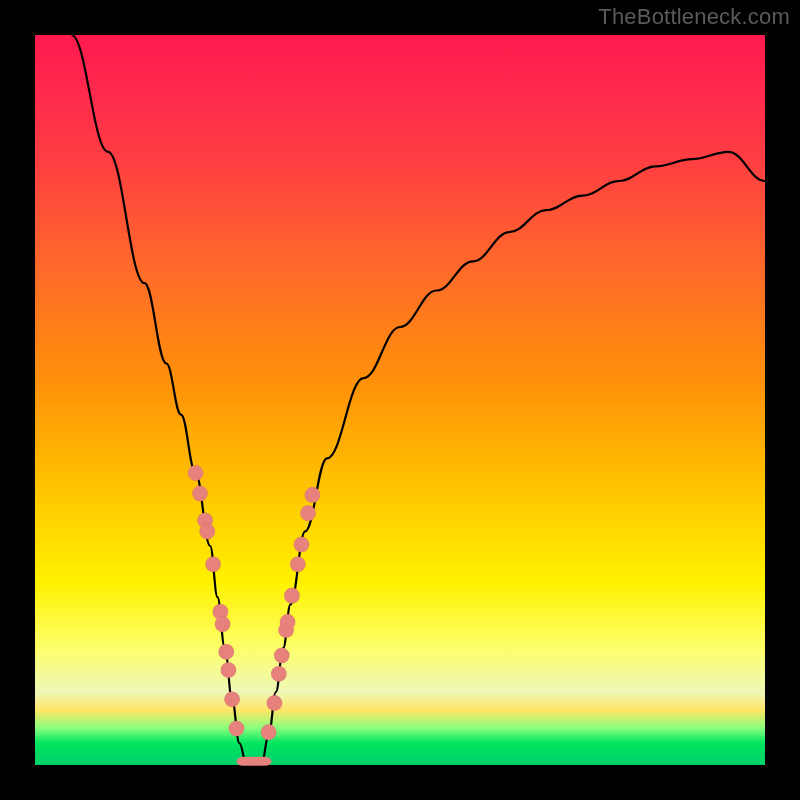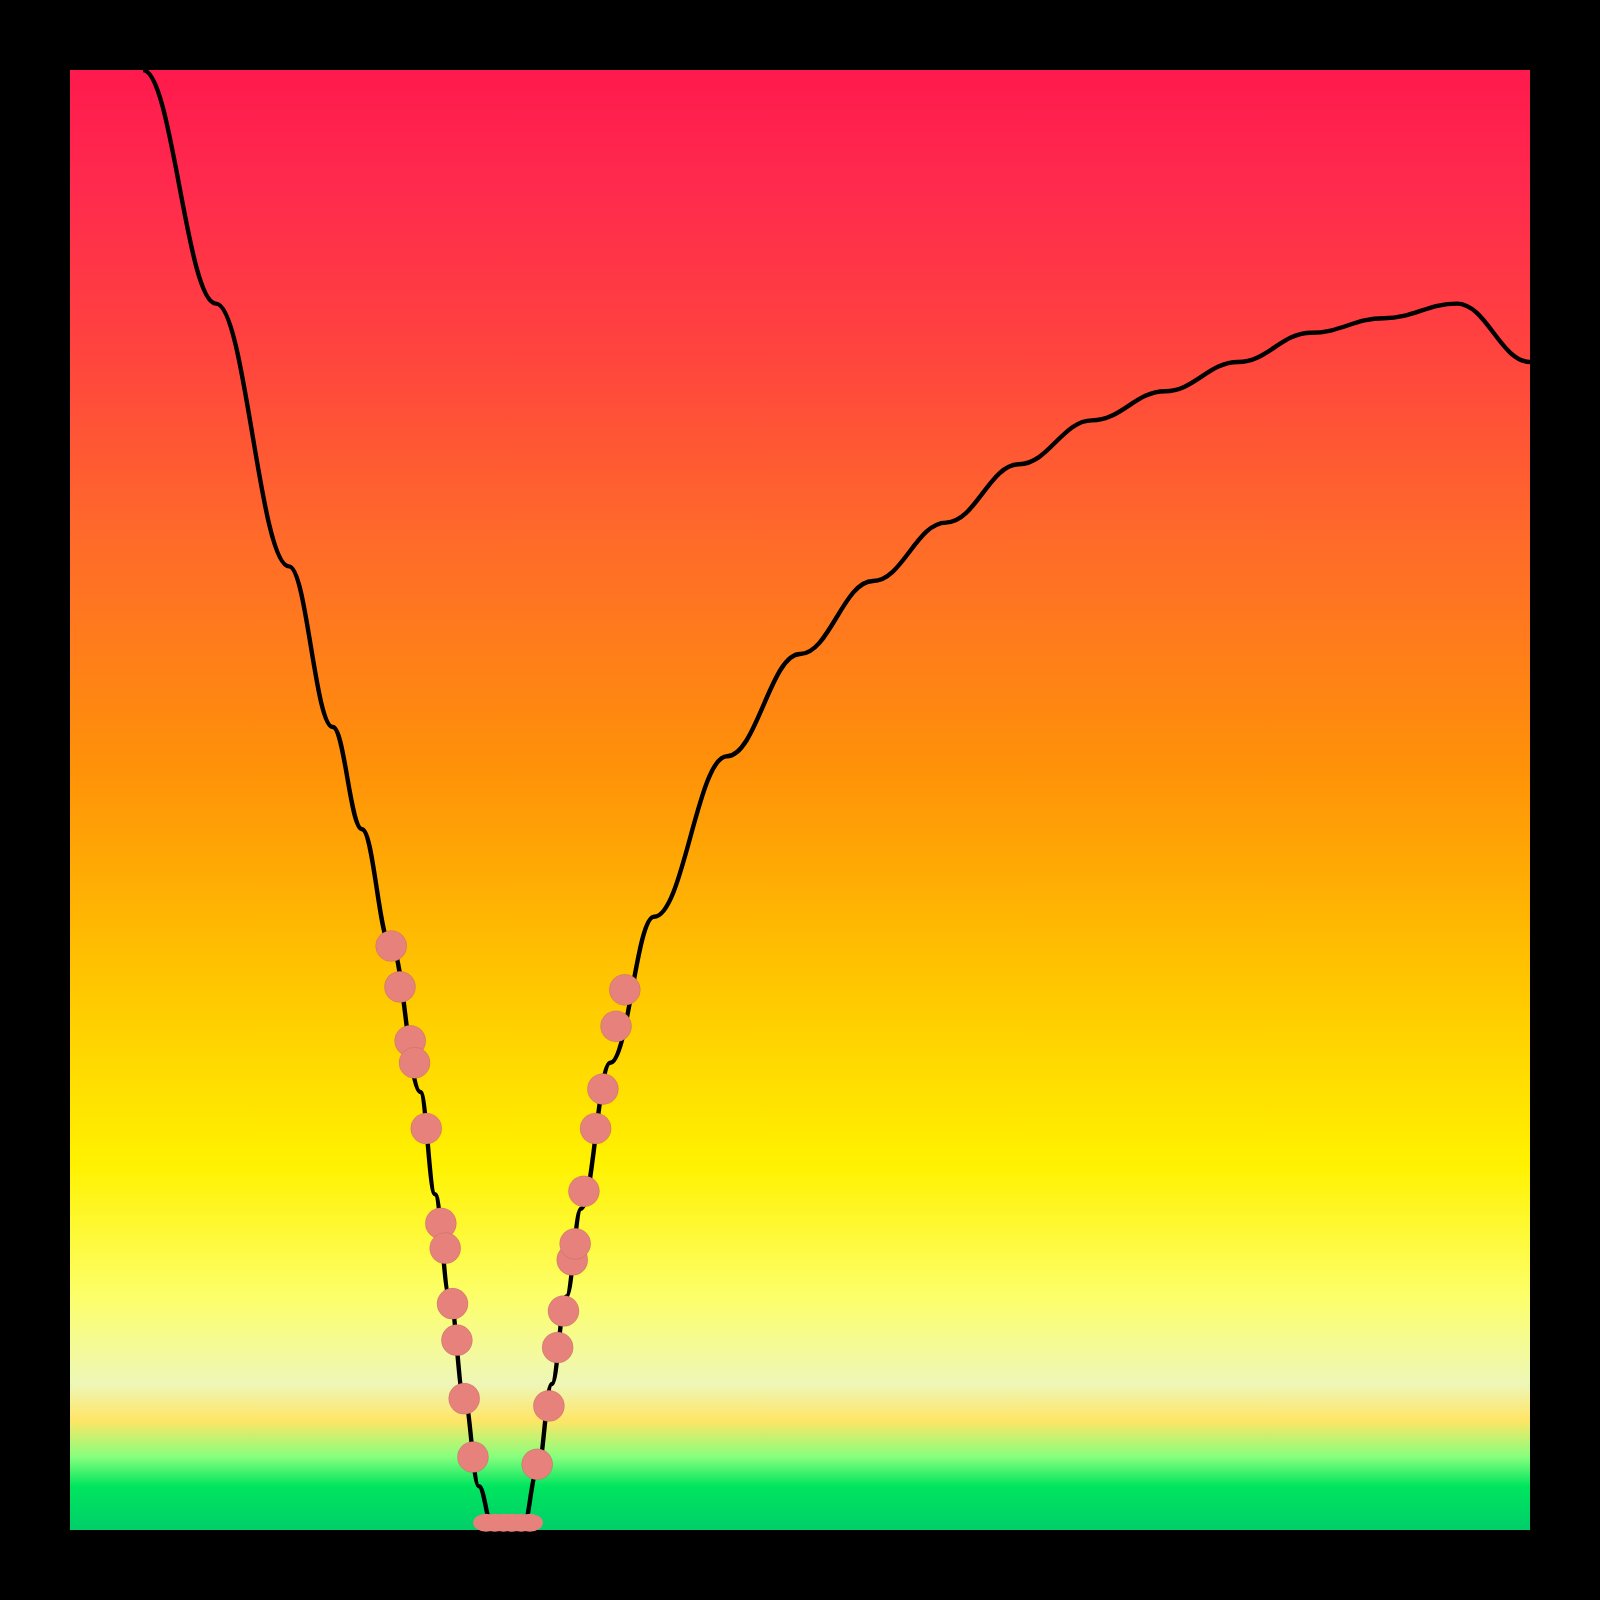--- a/index.html
+++ b/index.html
@@ -107,13 +107,14 @@
           <circle cx="277.4" cy="459.9" r="7.8"></circle>
           <ellipse cx="208.04999999999998" cy="726.35" rx="6.5" ry="4.5" class="flat"></ellipse>
           <ellipse cx="212.43000000000004" cy="726.35" rx="6.5" ry="4.5" class="flat"></ellipse>
           <ellipse cx="216.81" cy="726.35" rx="6.5" ry="4.5" class="flat"></ellipse>
           <ellipse cx="221.19" cy="726.35" rx="6.5" ry="4.5" class="flat"></ellipse>
           <ellipse cx="225.57" cy="726.35" rx="6.5" ry="4.5" class="flat"></ellipse>
           <ellipse cx="229.95" cy="726.35" rx="6.5" ry="4.5" class="flat"></ellipse>
         </g>
     </svg>
   </div>
+  <div class="watermark">TheBottleneck.com</div>
 </div>
 
 </body></html>

